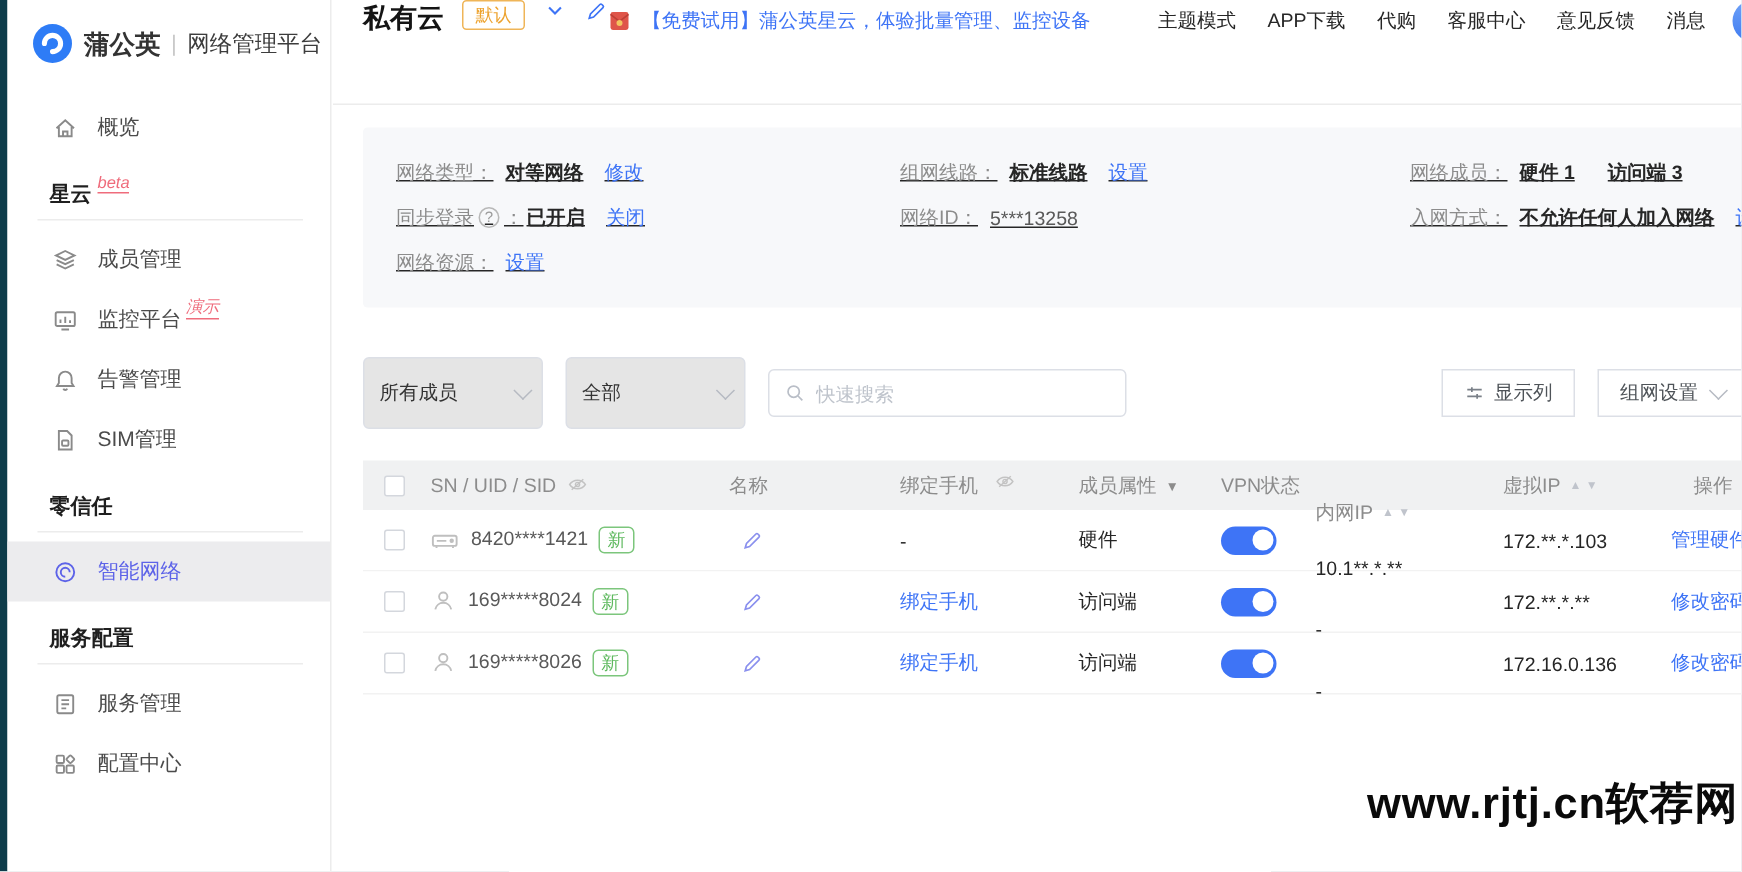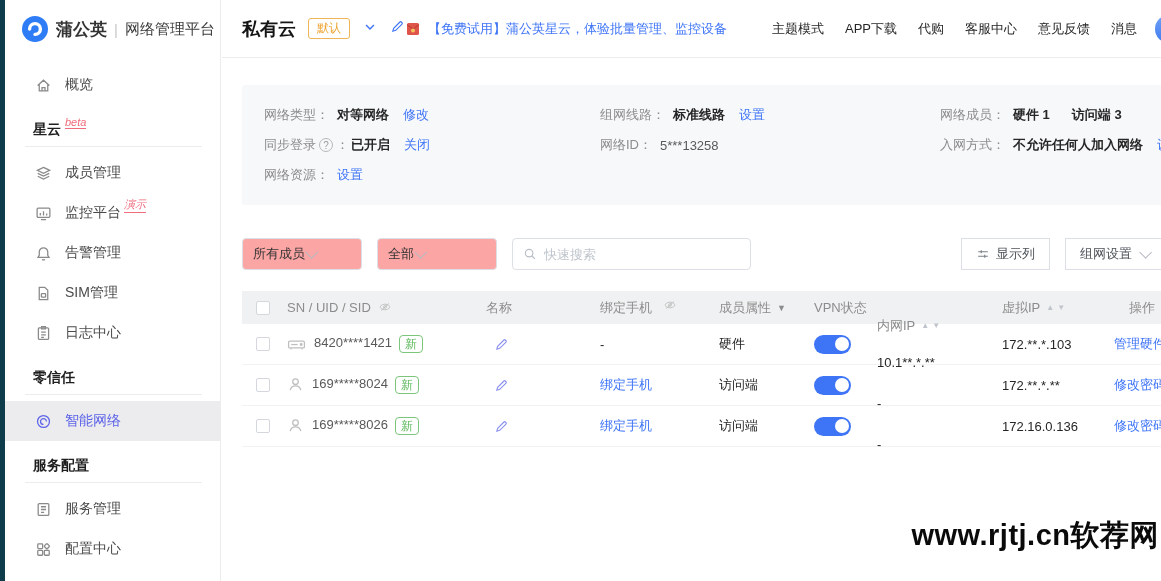--- a/index.html
+++ b/index.html
@@ -24,47 +24,47 @@
   .side-item .lbl { margin-left:13px; }
   .side-item.active { background:#ececee; color:#5d63e8; }
   .side-item.active svg { color:#5d63e8; }
   .section-title { margin:16px 0 4px 28px; font-size:14px; font-weight:bold; color:#1f1f1f; display:flex; align-items:flex-start; }
   .side-divider { height:1px; background:#ececec; margin:7px 18px 6px 20px; }
   .badge-beta { color:#ef6c7c; font-size:11px; font-style:italic; border-bottom:1px solid #ef6c7c; margin-left:4px; transform:translateY(-5px); font-weight:normal; }
   .badge-demo { color:#ef6c7c; font-size:11px; font-style:italic; border-bottom:1px solid #ef6c7c; margin-left:3px; transform:translateY(-8px); }
 
   
   .main { position:absolute; left:222px; top:0; right:0; height:100%; }
-  .topbar { height:58px; border-bottom:1px solid #ececec; display:flex; align-items:center; padding-left:20px; white-space:nowrap; }
+  .topbar { height:70px; border-bottom:1px solid #ececec; display:flex; align-items:flex-start; padding-left:20px; white-space:nowrap; }
   .net-title { font-size:18px; font-weight:bold; color:#141414; }
   .badge-default { margin-left:12px; font-size:12px; color:#eda32f; border:1px solid #efb558; border-radius:3px; padding:2px 8px; line-height:1.2; }
   .title-chevron { margin-left:13px; cursor:pointer; }
   .title-edit { margin-left:13px; cursor:pointer; }
   .top-right { margin-left:auto; display:flex; align-items:center; }
   .promo { display:flex; align-items:center; font-size:13px; color:#3e74f6; cursor:pointer; }
   .promo svg { margin-right:7px; }
   .top-nav { display:flex; align-items:center; margin-left:24px; }
   .top-nav .nav-item { font-size:13px; color:#262626; margin-left:21px; cursor:pointer; }
   .avatar { width:28px; height:28px; border-radius:50%; background:linear-gradient(180deg,#6fa2f8,#3f7bf0); margin-left:18px; flex:none; display:flex; align-items:center; justify-content:center; cursor:pointer; }
 
   .content { position:absolute; top:58px; left:0; right:0; bottom:0; padding:27px 0 0 20px; }
 
   
   .info-card { background:#f7f8fa; border-radius:3px; padding:15px 0 15px 22px; width:921px; display:grid; grid-template-columns:336px 340px auto; }
-  .info-col { display:flex; flex-direction:column; }
+  .info-col { display:flex; flex-direction:column;text-decoration:underline; }
   .info-row { height:30px; display:flex; align-items:center; font-size:13px; white-space:nowrap; }
   .info-label { color:#8c8c8c; }
   .info-value { color:#262626; font-weight:600; margin-left:8px; }
   .info-value.gap2 { margin-left:22px; }
   .info-link { color:#3e74f6; margin-left:14px; cursor:pointer; font-weight:normal; }
   .qcircle { width:14px; height:14px; border:1px solid #b8b8b8; border-radius:50%; color:#9a9a9a; font-size:10px; display:inline-flex; align-items:center; justify-content:center; margin:0 3px; }
 
   
   .toolbar { margin-top:33px; display:flex; align-items:center; width:921px; }
-  .select { width:120px; height:32px; border:1px solid #dcdfe6; border-radius:4px; background:#fca5a5; display:flex; align-items:center; justify-content:flex-start; padding:0 10px; font-size:13px; color:#333; margin-right:15px; cursor:pointer; }
+  .select { width:120px; height:48px; border:1px solid #dcdfe6; border-radius:4px; background:#e5e5e5; display:flex; align-items:center; justify-content:space-between; padding:0 10px; font-size:13px; color:#333; margin-right:15px; cursor:pointer; }
   .chev { width:9px; height:9px; border-right:1.5px solid #b6bac2; border-bottom:1.5px solid #b6bac2; transform:rotate(45deg) translateY(-3px); flex:none; }
   .search-box { width:239px; height:32px; border:1px solid #dcdfe6; border-radius:4px; background:#fff; display:flex; align-items:center; padding:0 10px; }
   .search-box svg { flex:none; color:#b9bec7; }
   .search-box input { border:none; outline:none; background:transparent; font-size:13px; color:#333; margin-left:7px; width:100%; }
   .search-box input::placeholder { color:#bfc4cc; }
   .toolbar-right { margin-left:auto; display:flex; }
   .btn { height:32px; border:1px solid #dcdfe6; background:#fff; border-radius:0; font-size:13px; color:#4e5358; display:flex; align-items:center; padding:0 14px; margin-left:15px; cursor:pointer; }
   .btn svg { margin-right:6px; color:#7a8088; }
   .btn .chev { margin-left:7px; }
 
@@ -149,27 +149,20 @@
           </svg>
         <span class="lbl">告警管理</span>
       </div>
       <div class="side-item">
         <svg viewBox="0 0 16 16" fill="none" stroke="currentColor" stroke-width="1.2">
             <path d="M4 2.2h5.2L12 5v8.8H4z"></path>
             <rect x="6" y="8.2" width="4" height="3.2" rx="0.6"></rect>
           </svg>
         <span class="lbl">SIM管理</span>
       </div>
-      <div class="side-item">
-        <svg viewBox="0 0 16 16" fill="none" stroke="currentColor" stroke-width="1.2">
-            <rect x="3.2" y="2.6" width="9.6" height="11" rx="1"></rect>
-            <path d="M6.2 1.6h3.6v2H6.2zM5.8 6.8h4.4M5.8 9.2h4.4M5.8 11.6h2.6"></path>
-          </svg>
-        <span class="lbl">日志中心</span>
-      </div>
 
       <div class="section-title">
         <span>零信任</span>
       </div>
       <div class="side-divider"></div>
 
       <div class="side-item active">
         <svg viewBox="0 0 16 16" fill="none" stroke="currentColor" stroke-width="1.2">
             <circle cx="8" cy="8" r="5.6"></circle>
             <path d="M10.8 8a2.8 2.8 0 1 0-2.8 2.8"></path>

